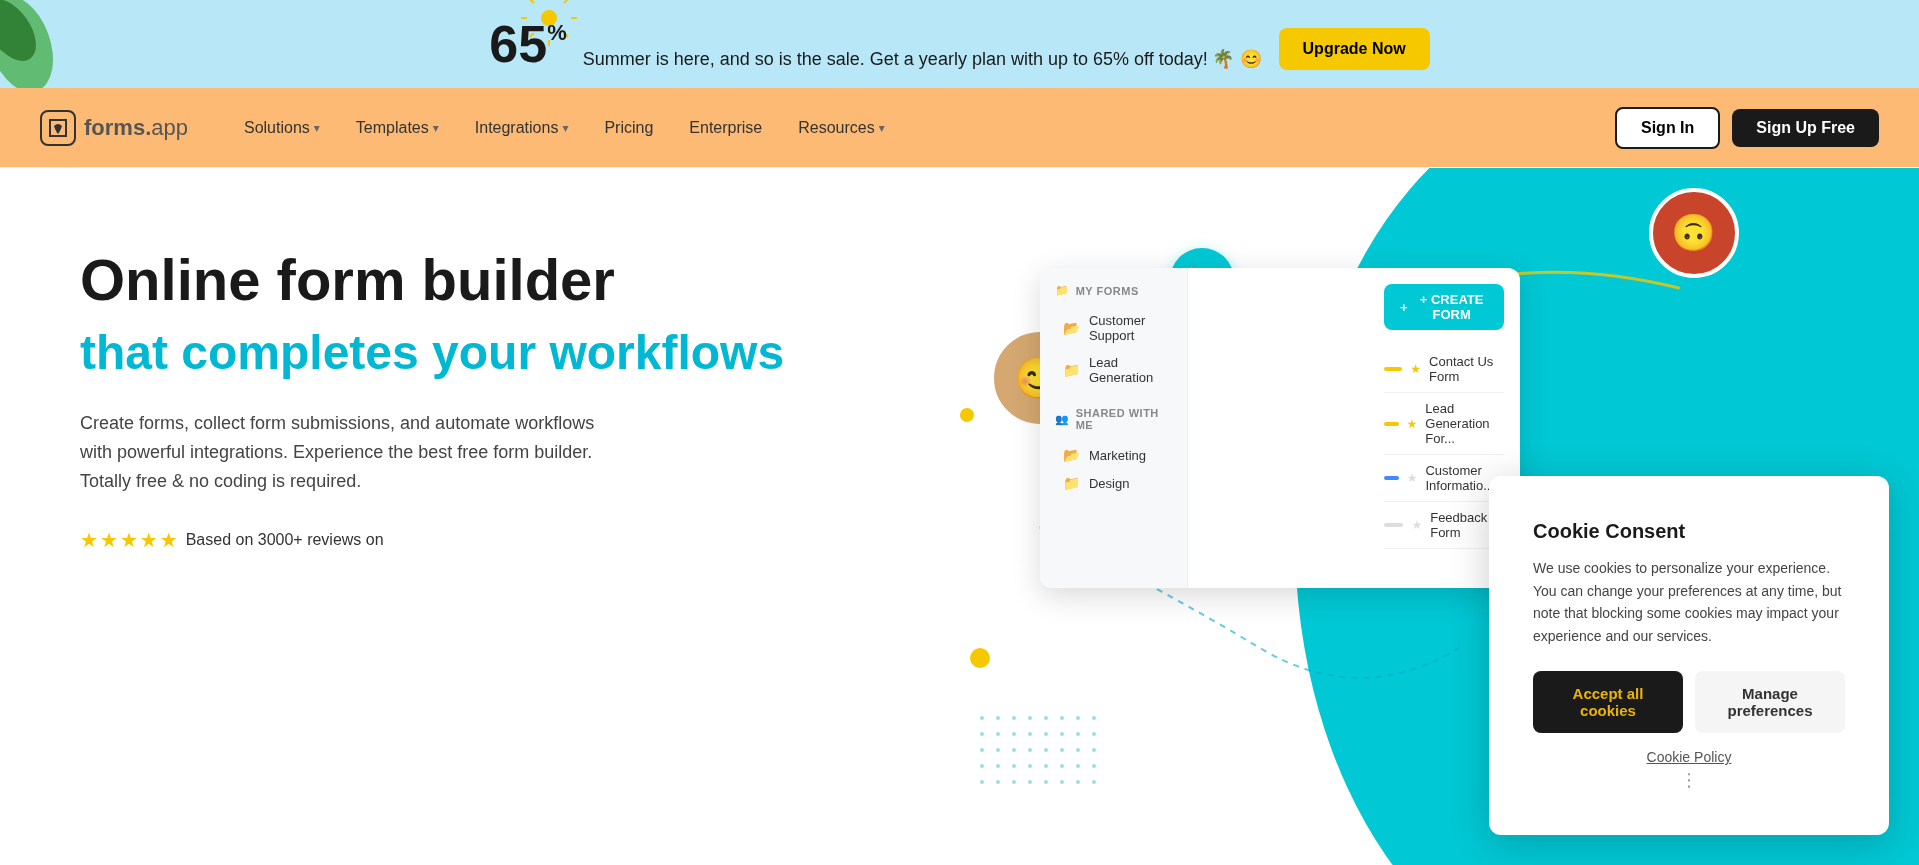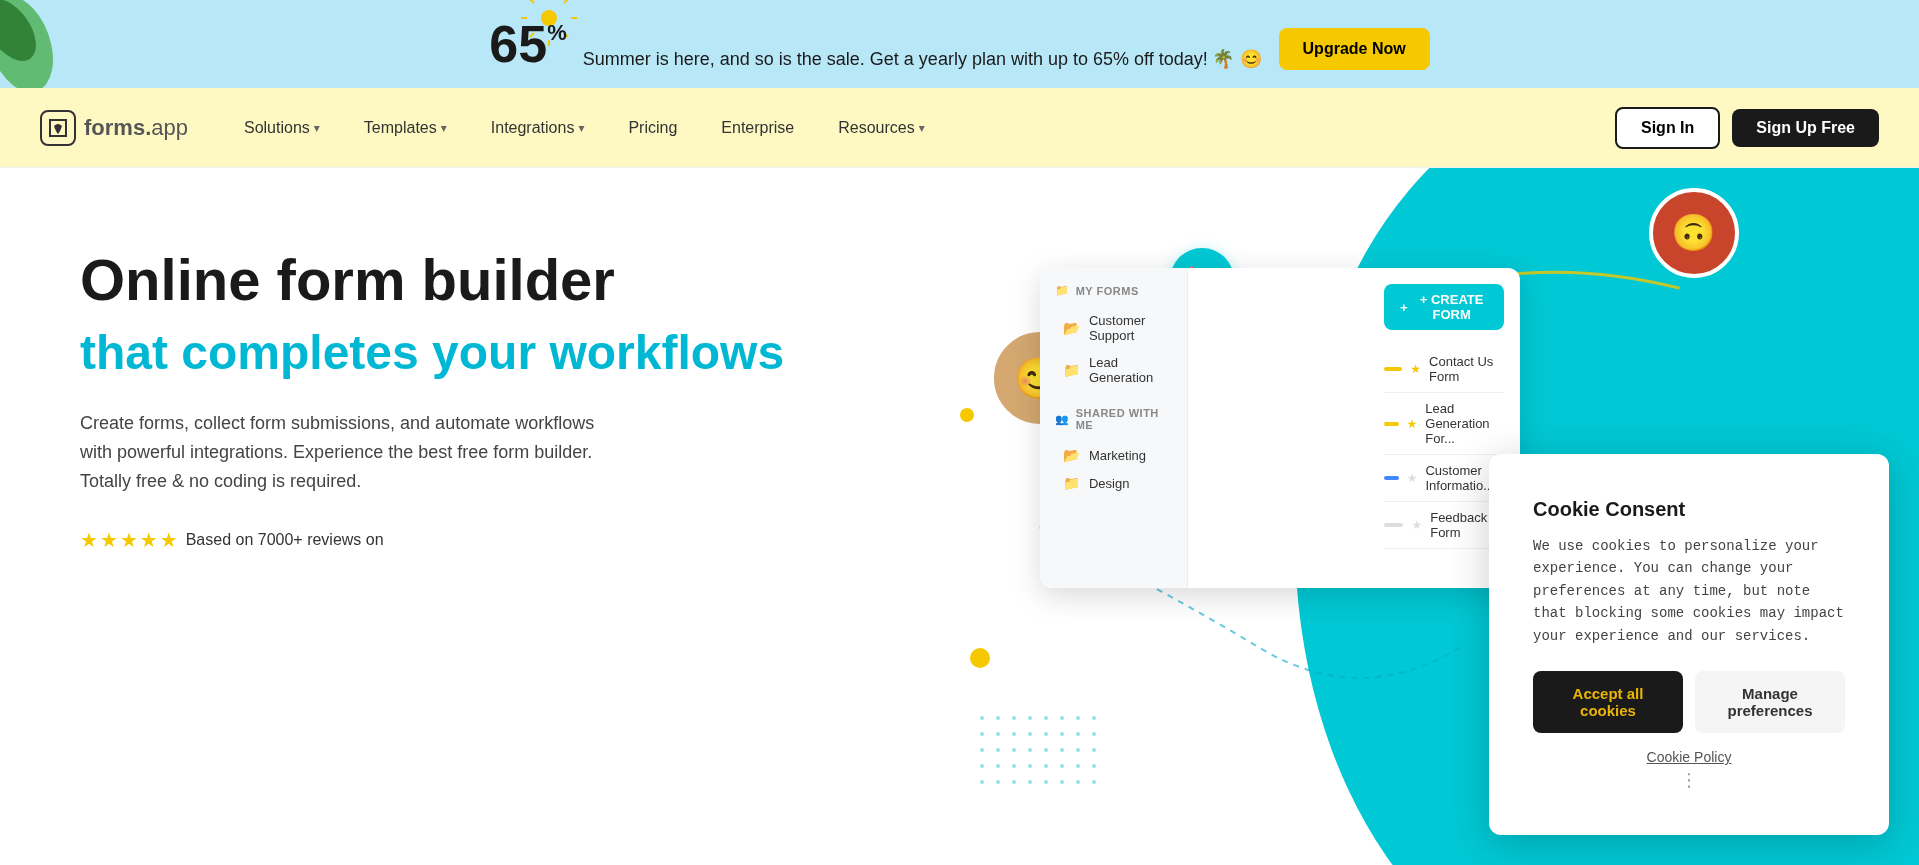--- a/index.html
+++ b/index.html
@@ -52,21 +52,21 @@
       font-weight: 700;
       cursor: pointer;
       white-space: nowrap;
     }
 
     
     .navbar {
       display: flex;
       align-items: center;
       padding: 16px 40px;
-      background: #fef9c3;
+      background: #fdba74;
       border-bottom: 1px solid #f0f0f0;
       height: 80px;
       position: relative;
       z-index: 10;
     }
     .logo {
       display: flex;
       align-items: center;
       gap: 8px;
       text-decoration: none;
@@ -84,21 +84,21 @@
     }
     .logo-text {
       font-size: 22px;
       font-weight: 700;
       color: #1a1a1a;
     }
     .logo-text span { color: #555; }
     .nav-links {
       display: flex;
       align-items: center;
-      gap: 12px;
+      gap: 4px;
       flex: 1;
     }
     .nav-item {
       display: flex;
       align-items: center;
       gap: 4px;
       padding: 8px 16px;
       font-size: 16px;
       font-weight: 500;
       color: #333;
@@ -353,21 +353,20 @@
       font-size: 20px;
       font-weight: 700;
       color: #1a1a1a;
       margin-bottom: 14px;
     }
     .cookie-text {
       font-size: 14px;
       color: #444;
       line-height: 1.6;
       margin-bottom: 24px;
-      font-family: Liberation Mono, monospace;
     }
     .cookie-actions {
       display: flex;
       gap: 12px;
       margin-bottom: 16px;
     }
     .accept-btn {
       flex: 1;
       padding: 14px;
       background: #1a1a1a;
@@ -513,21 +512,21 @@
     <h2 class="hero-subtitle">that completes your workflows</h2>
     <p class="hero-desc">Create forms, collect form submissions, and automate workflows with powerful integrations. Experience the best free form builder. Totally free &amp; no coding is required.</p>
     <div class="hero-stars">
       <div class="stars">
         <span class="star">★</span>
         <span class="star">★</span>
         <span class="star">★</span>
         <span class="star">★</span>
         <span class="star">★</span>
       </div>
-      <span class="reviews-text">Based on 7000+ reviews on</span>
+      <span class="reviews-text">Based on 3000+ reviews on</span>
     </div>
   </div>
 
   <div class="hero-right">
 
     <div class="hero-bg-teal"></div>
 
     <div class="dots-pattern">
       <div class="dots-grid">
         <div class="dot-small"></div>

